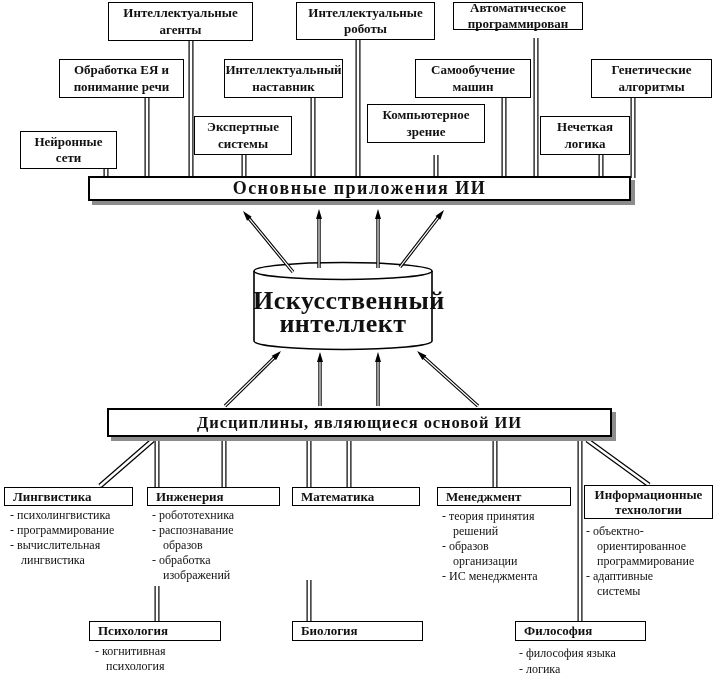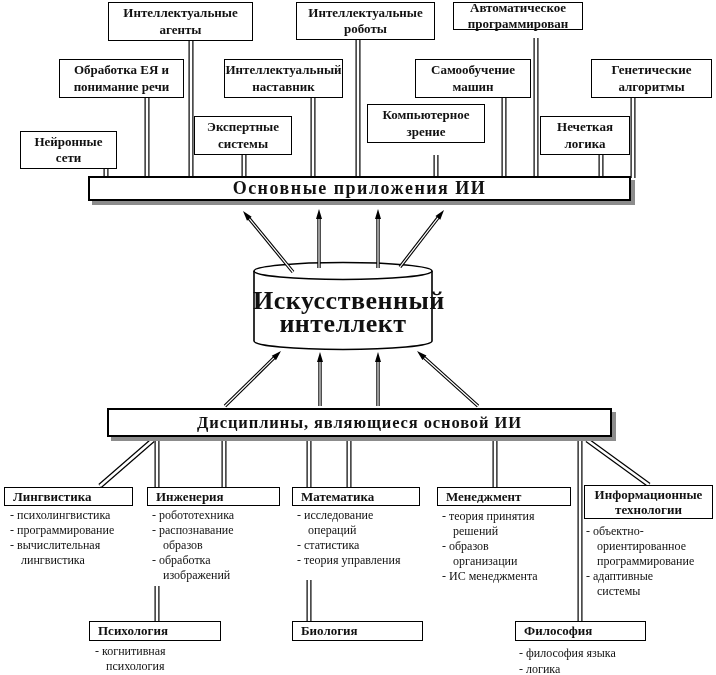--- a/index.html
+++ b/index.html
@@ -179,26 +179,20 @@
     <div>- вычислительная</div>
     <div class="cont">лингвистика</div>
   </div>
   <div class="list" style="left:152px;top:508px">
     <div>- робототехника</div>
     <div>- распознавание</div>
     <div class="cont">образов</div>
     <div>- обработка</div>
     <div class="cont">изображений</div>
   </div>
-  <div class="list" style="left:297px;top:508px">
-    <div>- исследование</div>
-    <div class="cont">операций</div>
-    <div>- статистика</div>
-    <div>- теория управления</div>
-  </div>
   <div class="list" style="left:442px;top:509px">
     <div>- теория принятия</div>
     <div class="cont">решений</div>
     <div>- образов</div>
     <div class="cont">организации</div>
     <div>- ИС менеджмента</div>
   </div>
   <div class="list" style="left:586px;top:524px">
     <div>- объектно-</div>
     <div class="cont">ориентированное</div>

